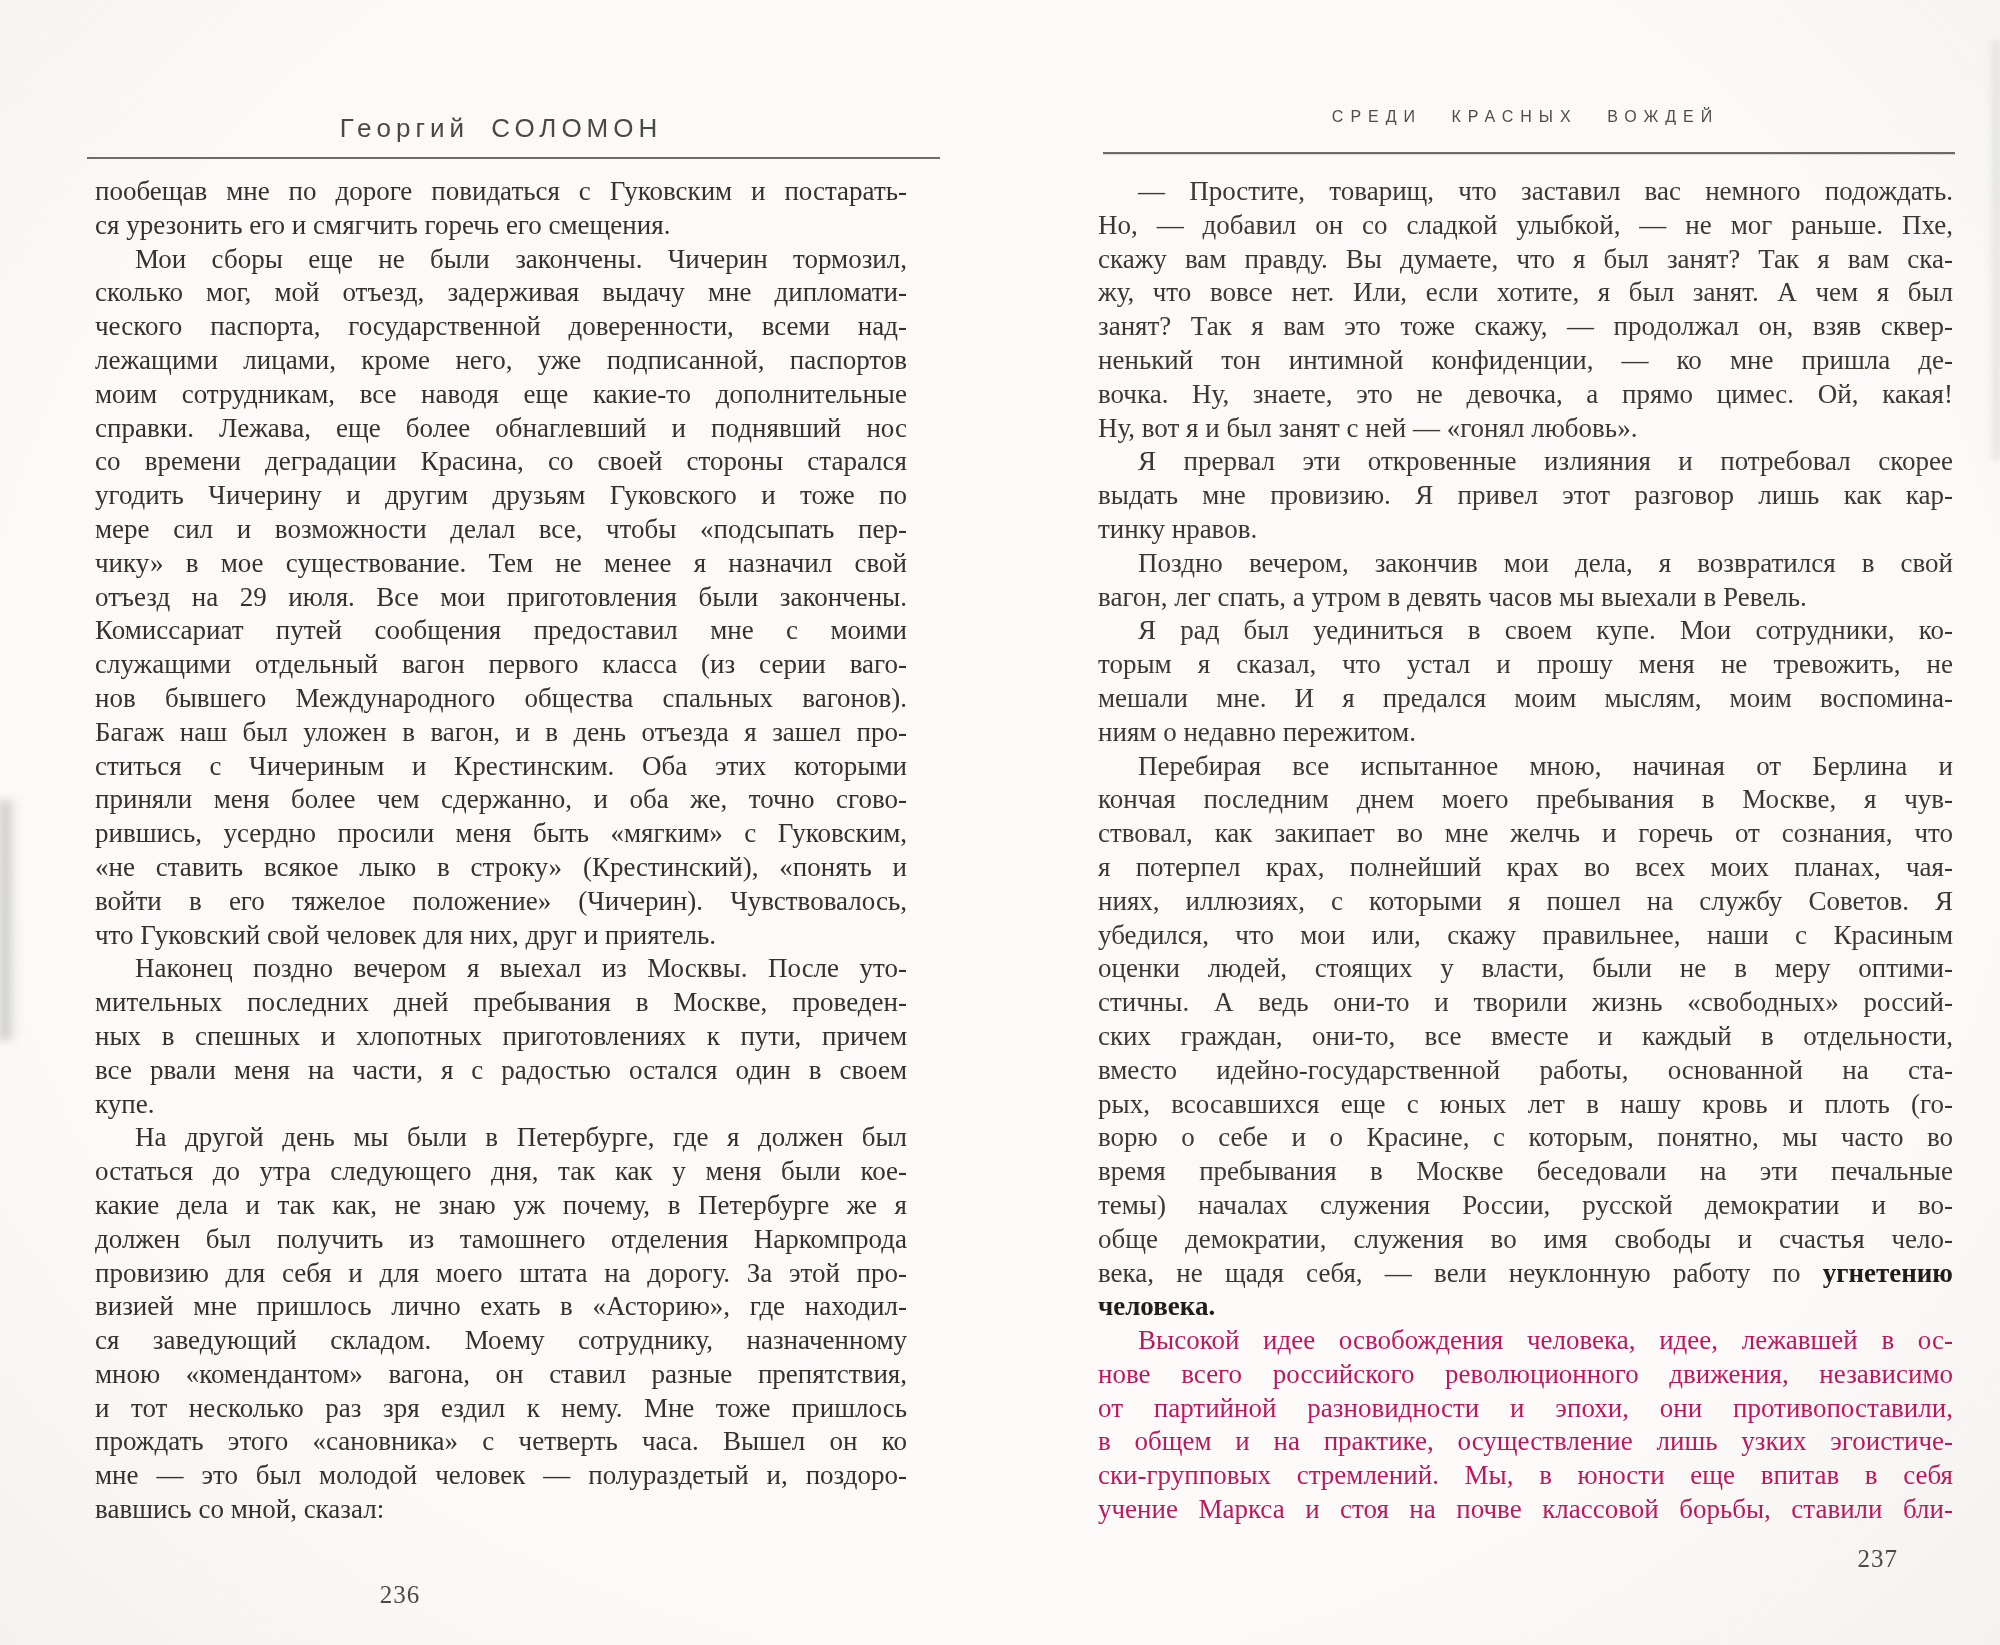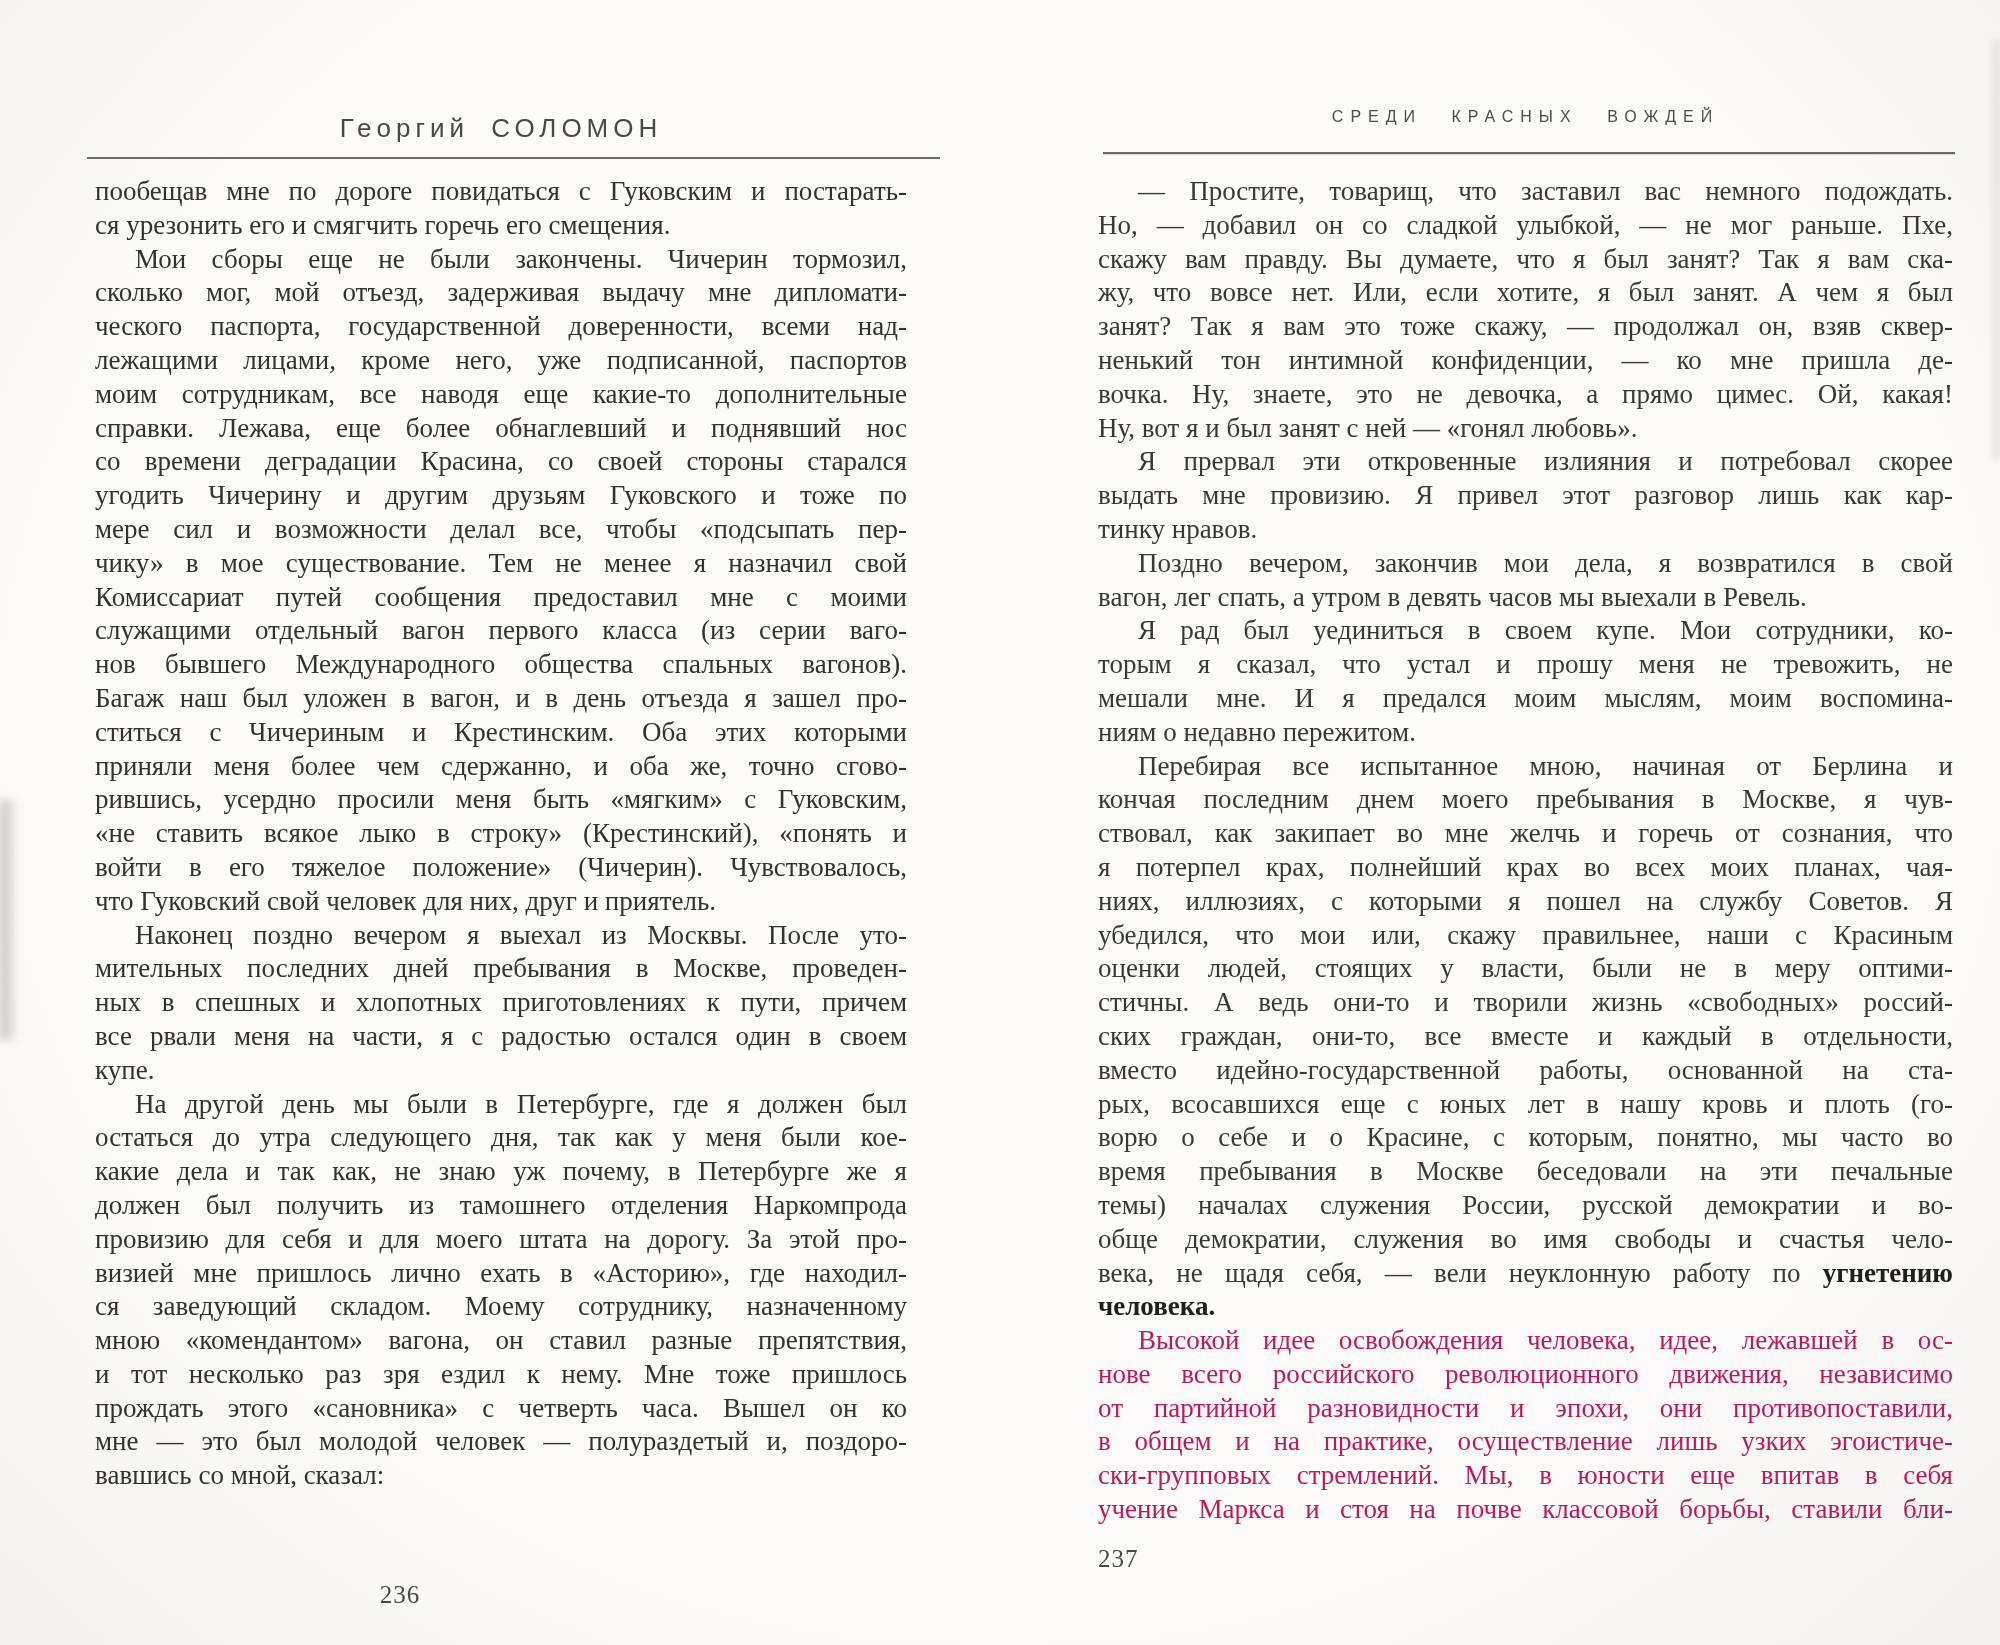--- a/index.html
+++ b/index.html
@@ -35,21 +35,21 @@
     font-size:27px;line-height:33.8px;color:#35322d;}
   .page.right .body-text{color:#3b3833;}
   .line{text-align:justify;text-align-last:justify;}
   .line.indent{text-indent:40px;}
   .line.last{text-align-last:left;}
   .line.faded{color:#be185d;}
   .line .bold{font-weight:bold;color:#201d1a;}
 
   .page-number{position:absolute;top:1545px;font-size:25px;color:#4c4a46;letter-spacing:1px;}
   .page.left .page-number{left:0;width:610px;text-align:center;margin-top:36px;}
-  .page.right .page-number{left:0;width:800px;text-align:left;}
+  .page.right .page-number{left:0;width:800px;text-align:right;}
 </style>
 </head>
 <body>
 
 <div class="scan-vignette"></div>
 <div class="edge-shadow-left"></div>
 <div class="edge-shadow-right"></div>
 
 <section class="page left">
   <div class="running-header">Георгий СОЛОМОН</div>
@@ -60,20 +60,21 @@
       <div class="line indent">Мои сборы еще не были закончены. Чичерин тормозил,</div>
       <div class="line">сколько мог, мой отъезд, задерживая выдачу мне дипломати-</div>
       <div class="line">ческого паспорта, государственной доверенности, всеми над-</div>
       <div class="line">лежащими лицами, кроме него, уже подписанной, паспортов</div>
       <div class="line">моим сотрудникам, все наводя еще какие-то дополнительные</div>
       <div class="line">справки. Лежава, еще более обнаглевший и поднявший нос</div>
       <div class="line">со времени деградации Красина, со своей стороны старался</div>
       <div class="line">угодить Чичерину и другим друзьям Гуковского и тоже по</div>
       <div class="line">мере сил и возможности делал все, чтобы «подсыпать пер-</div>
       <div class="line">чику» в мое существование. Тем не менее я назначил свой</div>
+      <div class="line">отъезд на 29 июля. Все мои приготовления были закончены.</div>
       <div class="line">Комиссариат путей сообщения предоставил мне с моими</div>
       <div class="line">служащими отдельный вагон первого класса (из серии ваго-</div>
       <div class="line">нов бывшего Международного общества спальных вагонов).</div>
       <div class="line">Багаж наш был уложен в вагон, и в день отъезда я зашел про-</div>
       <div class="line">ститься с Чичериным и Крестинским. Оба этих которыми</div>
       <div class="line">приняли меня более чем сдержанно, и оба же, точно сгово-</div>
       <div class="line">рившись, усердно просили меня быть «мягким» с Гуковским,</div>
       <div class="line">«не ставить всякое лыко в строку» (Крестинский), «понять и</div>
       <div class="line">войти в его тяжелое положение» (Чичерин). Чувствовалось,</div>
       <div class="line last">что Гуковский свой человек для них, друг и приятель.</div>

